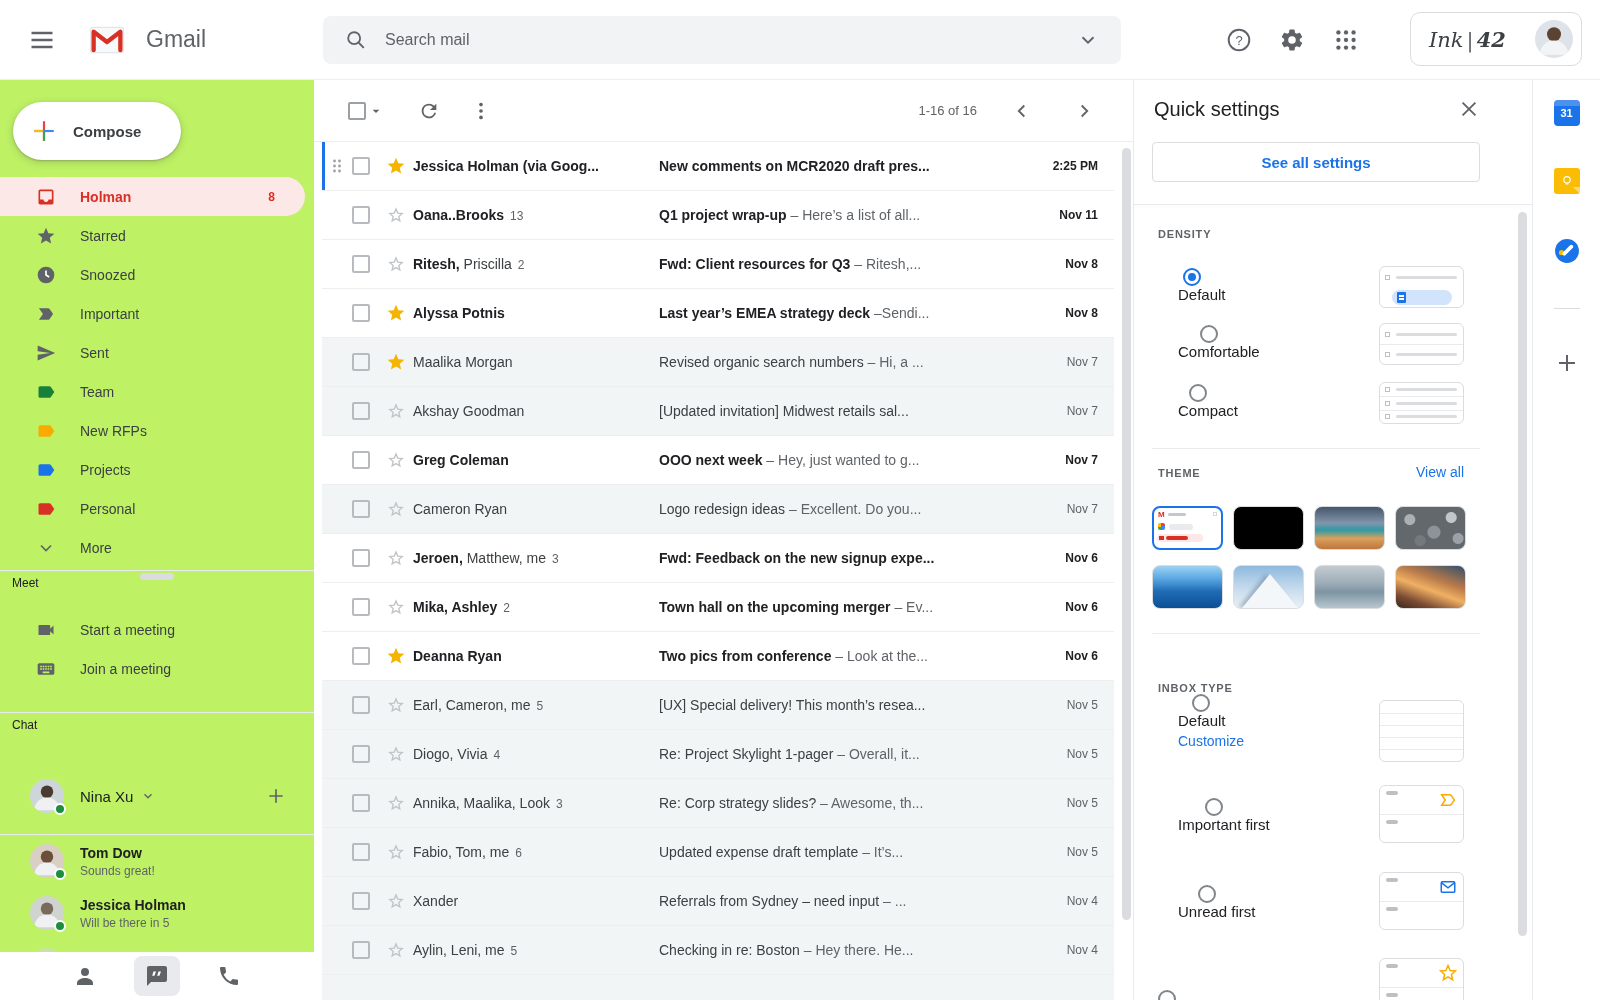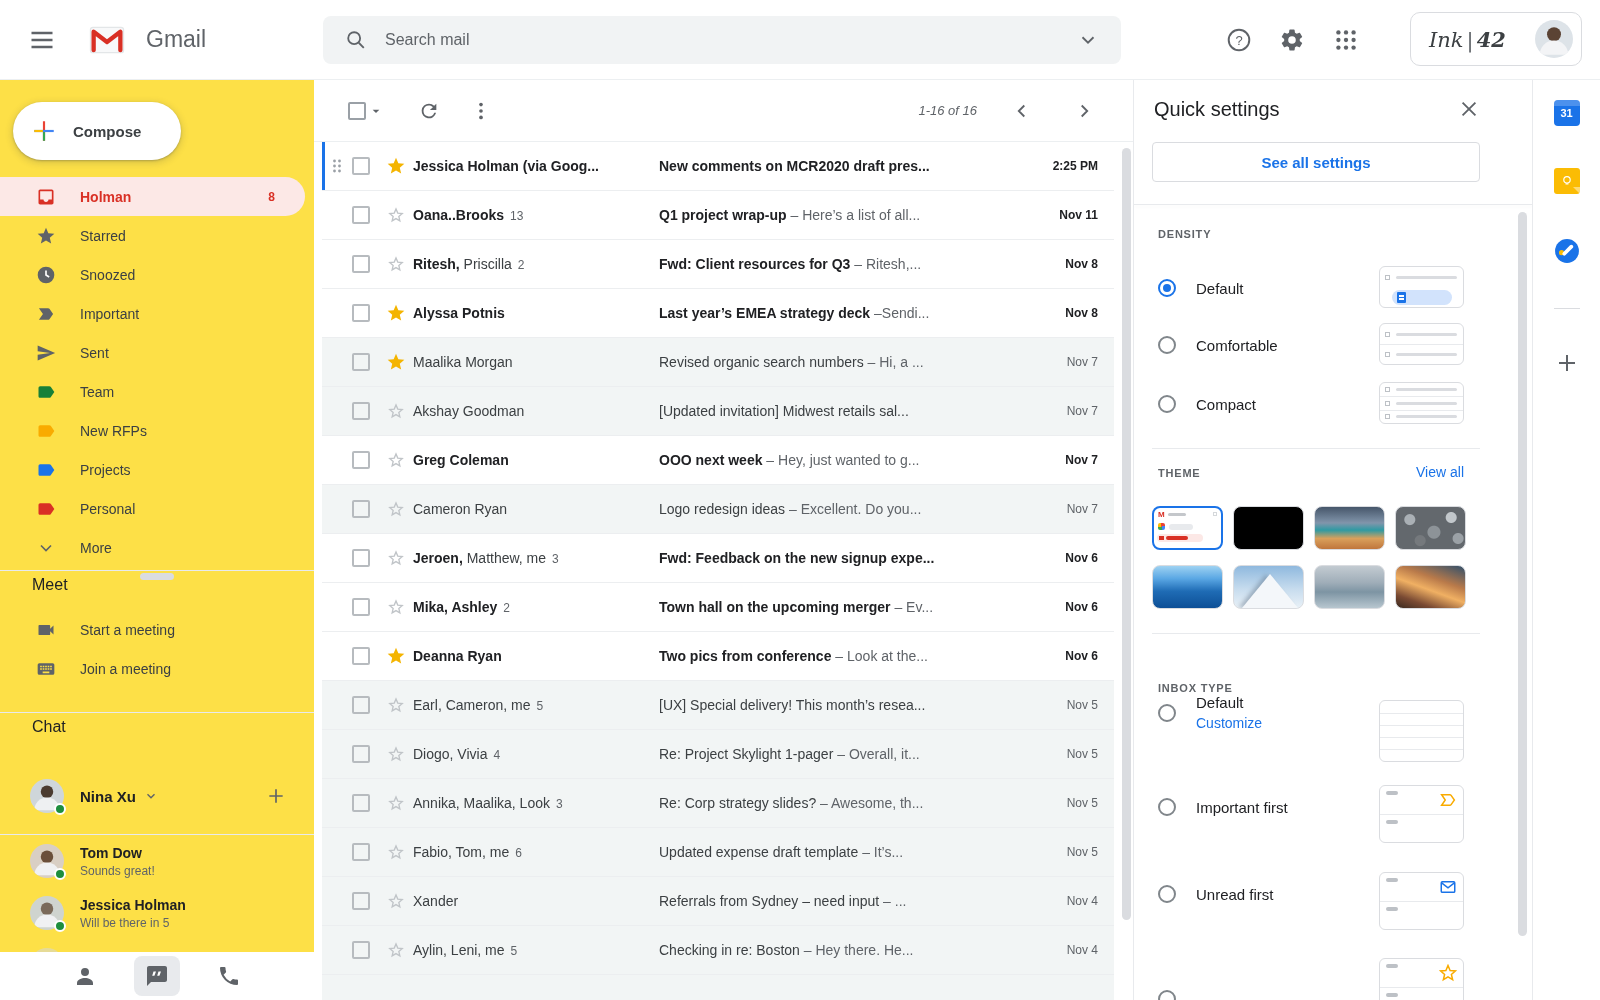--- a/index.html
+++ b/index.html
@@ -22,67 +22,67 @@
                border:1px solid #dadce0; border-radius:10px; display:flex; align-items:center; }
   .brand { margin-left:18px; font-family:"DejaVu Serif", serif; font-style:italic; font-size:21px; color:#3c4043; white-space:nowrap; }
   .brand .bar { font-style:normal; color:#5f6368; padding:0 3px; }
   .brand .num { font-weight:bold; }
   .acct-avatar { margin-left:auto; margin-right:8px; width:38px; height:38px; border-radius:50%; overflow:hidden; }
 
   
   .avatar-ph { width:100%; height:100%; display:block; }
 
   
-  .sb { position:absolute; left:0; top:80px; width:314px; height:920px; background:#fde047; z-index:4;padding-left:15px; }
+  .sb { position:absolute; left:0; top:80px; width:314px; height:920px; background:#bef264; z-index:4;padding-left:15px; }
   .compose { position:absolute; left:13px; top:22px; width:168px; height:58px; border-radius:29px;
              background:#fff; box-shadow:0 1px 2px rgba(60,64,67,.3), 0 2px 6px 2px rgba(60,64,67,.15);
              display:flex; align-items:center; cursor:pointer; }
   .compose .gplus { margin-left:18px; width:26px; height:26px; }
   .compose-label { margin-left:16px; font-size:15px; font-weight:bold; color:#3c4043; }
   .nav { position:absolute; left:0; top:97px; width:314px; }
   .nav-item { height:39px; display:flex; align-items:center; cursor:pointer; width:305px;
               border-radius:0 20px 20px 0; }
   .nav-item .nico { margin-left:36px; width:20px; height:20px; flex:none; }
   .nav-label { margin-left:24px; font-size:14px; color:#3c4043; }
   .nav-count { margin-left:auto; margin-right:30px; font-size:12px; color:#5f6368; }
   .nav-item.selected { background:#fce8e6; }
   .nav-item.selected .nav-label { color:#d93025; font-weight:bold; }
   .nav-item.selected .nav-count { color:#d93025; font-weight:bold; }
   .sb-div { position:absolute; left:0; width:314px; border-top:1px solid #e8eaed; }
   .resize-pill { position:absolute; left:140px; top:493px; width:34px; height:7px; border-radius:4px; background:#dadce0; cursor:row-resize; }
   .meet-sec { position:absolute; left:0; top:496px; width:314px; }
-  .sec-title { margin-left:32px; font-size:16px; color:#202124; height:22px; }
+  .sec-title { margin-left:12px; font-size:12px; color:#202124; height:22px; }
   .meet-item { height:39px; display:flex; align-items:center; cursor:pointer; }
   .meet-item:first-of-type { margin-top:12px; }
   .meet-item .nico { margin-left:36px; width:20px; height:20px; flex:none; }
   .chat-sec { position:absolute; left:0; top:638px; width:314px; }
   .chat-self { margin-top:28px; height:56px; display:flex; align-items:center; }
   .chat-av { position:relative; margin-left:30px; width:34px; height:34px; flex:none; }
   .chat-av .ph { width:34px; height:34px; border-radius:50%; overflow:hidden; display:block; }
   .presence { position:absolute; right:-2px; bottom:-2px; width:12px; height:12px; border-radius:50%;
               background:#1e8e3e; border:2px solid #fff; }
-  .chat-name { margin-left:16px; font-size:15px; color:#202124;font-weight:bold; }
+  .chat-name { margin-left:16px; font-size:15px; color:#202124; }
   .self-caret { margin-left:8px; width:14px; height:14px; }
   .chat-add { margin-left:auto; margin-right:28px; width:20px; height:20px; cursor:pointer; }
   .chat-div { border-top:1px solid #e8eaed; margin-top:10px; }
   .chat-contact { height:52px; display:flex; align-items:center; cursor:pointer; }
   .cc-text { margin-left:16px; }
   .cc-name { font-size:14px; font-weight:bold; color:#202124; }
   .cc-name.plain { font-weight:normal; color:#3c4043; }
   .cc-status { font-size:12px; color:#5f6368; margin-top:2px; }
   .chat-contact.offline .chat-av { opacity:.55; }
   .sb-footer { position:absolute; left:0; top:872px; width:314px; height:48px; background:#fff;
                display:flex; align-items:center; justify-content:center; gap:26px; z-index:3; }
   .foot-btn { width:46px; height:40px; border-radius:8px; display:flex; align-items:center; justify-content:center; cursor:pointer; }
   .foot-btn.active { background:#e8eaed; }
 
   
   .main { position:absolute; left:314px; top:80px; width:819px; height:920px; background:#fff; }
   .toolbar { height:62px; display:flex; align-items:center; padding-left:34px; padding-right:26px;
-             border-bottom:1px solid #eceff1;font-style:italic; }
+             border-bottom:1px solid #eceff1; }
   .sel-box { width:18px; height:18px; border:2px solid #9aa0a6; border-radius:2px; cursor:pointer; }
   .sel-caret { width:16px; height:16px; margin-left:2px; cursor:pointer; }
   .tb-ico { width:22px; height:22px; cursor:pointer; }
   .refresh { margin-left:34px; }
   .morev { margin-left:30px; }
   .pag { margin-left:auto; font-size:13px; color:#5f6368; }
   .pg-prev { margin-left:34px; } .pg-next { margin-left:40px; margin-right:12px; }
   .email-list { margin-left:8px; width:792px; }
   .email-row { position:relative; height:49px; display:flex; align-items:center;
                border-bottom:1px solid #eceef0; background:#fff; cursor:pointer; }
@@ -115,21 +115,21 @@
              border-radius:4px; background:#fff; color:#1a73e8; font-size:15px; font-weight:bold;
              font-family:"Liberation Sans",sans-serif; cursor:pointer; }
   .qs-hdr-div { position:absolute; left:0; top:124px; width:399px; border-top:1px solid #e8eaed;
                 box-shadow:0 2px 3px rgba(0,0,0,.04); }
   .qs-sec-label { position:absolute; left:24px; font-size:11px; font-weight:bold; letter-spacing:.8px;
                   color:#5f6368; }
   .qs-div { position:absolute; left:18px; width:328px; border-top:1px solid #e8eaed; }
   .radio { width:18px; height:18px; border:2px solid #80868b; border-radius:50%; flex:none; position:relative; cursor:pointer; }
   .radio.on { border-color:#1a73e8; }
   .radio.on::after { content:""; position:absolute; left:3px; top:3px; width:8px; height:8px; border-radius:50%; background:#1a73e8; }
-  .opt-row { position:absolute; left:24px; display:flex; align-items:center; height:40px; }
+  .opt-row { position:absolute; left:24px; display:flex; align-items:center; height:40px;flex-direction:column; }
   .opt-label { margin-left:20px; font-size:15px; color:#202124; }
   .thumb { position:absolute; left:245px; width:85px; border:1px solid #dadce0; border-radius:6px; background:#fff; overflow:hidden; }
   .d-thumb { height:42px; }
   .cellrow { display:flex; align-items:center; height:20px; border-top:1px solid #e8eaed; }
   .cellrow:first-child { border-top:none; }
   .sq { width:5px; height:5px; border:1px solid #bdc1c6; margin-left:5px; flex:none; }
   .ln { height:3px; background:#dadce0; border-radius:2px; flex:1; margin:0 6px; }
   .bluepill { margin:3px auto 0; width:60px; height:15px; background:#d2e3fc; border-radius:8px; display:flex; align-items:center; }
   .docico { width:9px; height:11px; background:#1a73e8; margin-left:5px; border-radius:1px; position:relative; }
   .docico::after { content:""; position:absolute; left:2px; top:3px; width:5px; height:1.5px; background:#fff; box-shadow:0 3px 0 #fff; }

